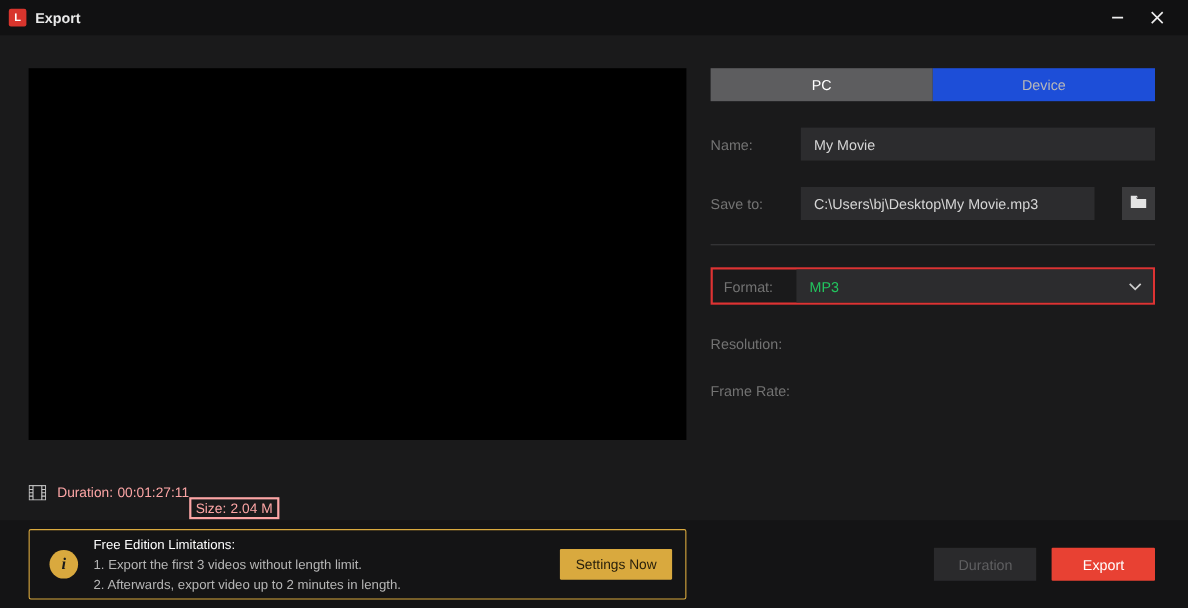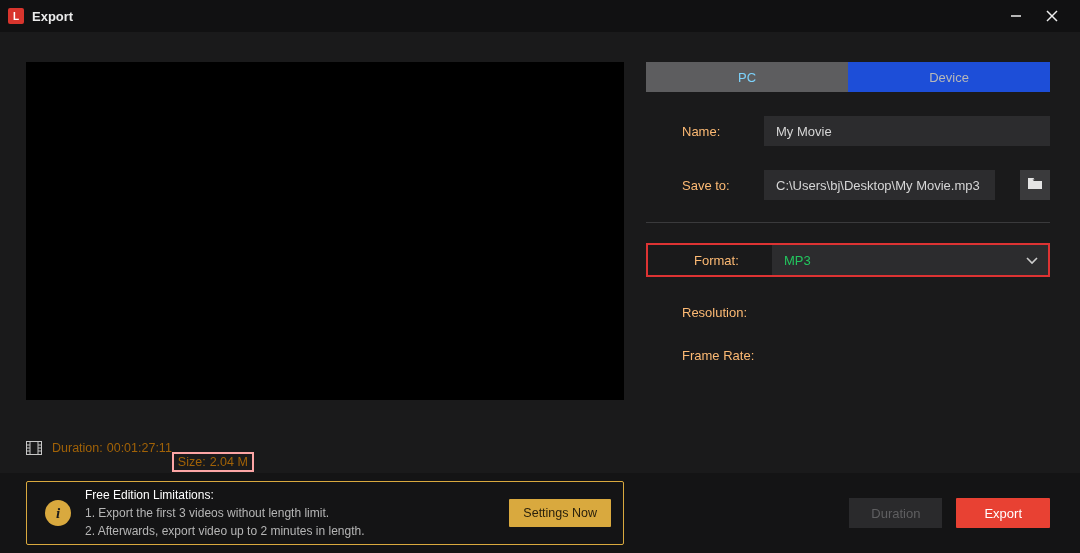--- a/index.html
+++ b/index.html
@@ -46,21 +46,21 @@
   }
   .left-col { width: 598px; }
   .preview {
     width: 598px; height: 338px;
     background: #000;
   }
   .meta-row {
     display: flex; align-items: center;
     margin-top: 24px;
     font-size: 12.5px;
-    color: #a16207;
+    color: #fca5a5;
   }
   .film-icon {
     width: 16px; height: 14px;
     margin-right: 10px;
   }
   .size-box {
     border: 2px solid #fca5a5;
     padding: 1px 4px;
     display: inline-flex; align-items: flex-start;
     margin-left: 0;
@@ -80,37 +80,37 @@
   .tab {
     flex: 1;
     display: flex; align-items: center; justify-content: center;
     background: #1d4ed8;
     color: #b8b8b8;
     font-size: 13px;
     cursor: pointer;
   }
   .tab.active {
     background: #5d5d5f;
-    color: #7dd3fc;
+    color: #ffffff;
   }
   .separator {
     height: 1px;
     background: #3a3a3c;
     margin: 22px 0 0 0;
   }
   .form-group {
     display: flex;
     align-items: center;
     margin-top: 24px;
   }
   .form-label {
     width: 82px;
-    color: #fdba74;
-    font-size: 13px;
-    display: flex; align-items: center; margin-left: 36px;
+    color: #737373;
+    font-size: 13px;
+    display: flex; align-items: center;
   }
   .text-input {
     flex: 1;
     height: 30px;
     background: #2c2c2e;
     border: none;
     color: #d6d6d6;
     padding: 0 12px;
     font-size: 13px;
     outline: none;
@@ -123,21 +123,21 @@
     cursor: pointer;
   }
   .format-row {
     display: flex;
     align-items: stretch;
     margin-top: 20px;
     height: 34px;
     position: relative;
     border: 2px solid #d33;
   }
-  .format-row .form-label { padding-left: 10px; width: 88px; text-align: center; }
+  .format-row .form-label { padding-left: 10px; width: 76px; text-align: center; }
   .format-select {
     flex: 1;
     background: #2c2c2e;
     display: flex; align-items: center;
     padding: 0 12px;
     color: #22c55e;
     position: relative;
     cursor: pointer;
   }
   .format-select .chev {

